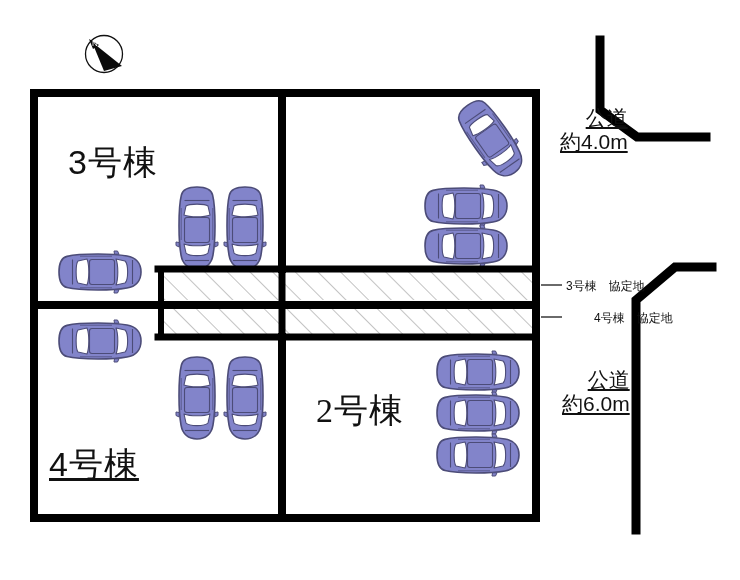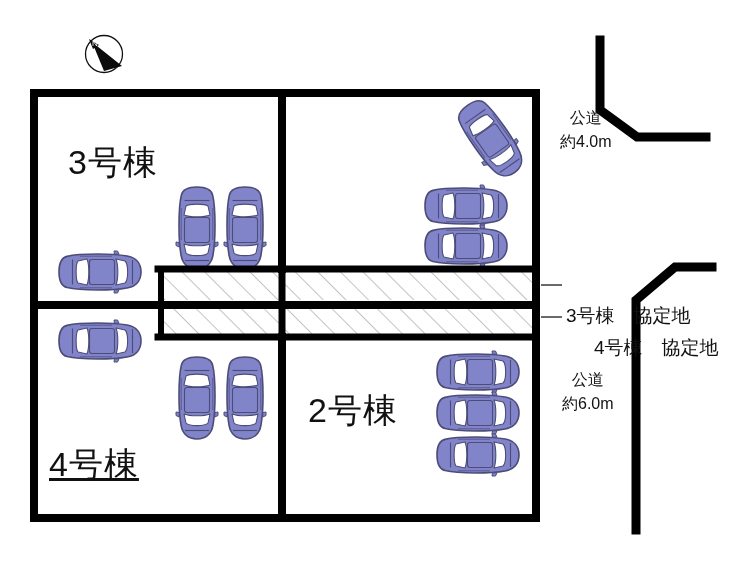--- a/index.html
+++ b/index.html
@@ -5,22 +5,22 @@
   html,body{margin:0;padding:0;background:#ffffff;}
   body{
     width:740px;height:580px;overflow:hidden;
     font-family:"Liberation Sans","DejaVu Sans",sans-serif;
     color:#000;position:relative;
   }
   #stage{position:absolute;left:0;top:0;width:740px;height:580px;}
   svg#plan{position:absolute;left:0;top:0;width:740px;height:580px;}
   .lbl{position:absolute;white-space:nowrap;font-weight:400;color:#111;}
   .bldg-label{font-size:34px;letter-spacing:1px;}
-  .road-label{font-size:16px;line-height:24px;text-align:center;}
-  .plot-label{font-size:19px;line-height:24px;white-space:pre;margin-top:30px;}
+  .road-label{font-size:21px;line-height:24px;text-align:right;text-decoration:underline;}
+  .plot-label{font-size:12px;line-height:24px;white-space:pre;}
 </style>
 </head>
 <body>
 
 <div id="stage">
 
   <svg id="plan" viewBox="0 0 740 580">
     <defs>
 
       <pattern id="hatch" width="16" height="16" patternUnits="userSpaceOnUse" patternTransform="rotate(-45)">
@@ -114,21 +114,21 @@
       <path d="M89,39 L99,45 L93,49 Z" fill="#0b0b0b"></path>
       <text x="95" y="46" font-size="8" font-family="Liberation Sans, sans-serif" fill="#ffffff" text-anchor="middle">N</text>
     </g>
   </svg>
 
   <div class="lbl bldg-label" style="left:68px;top:140px;">3号棟</div>
 
 
   <div class="lbl bldg-label" style="left:49px;top:442px;text-decoration:underline;">4号棟</div>
 
-  <div class="lbl bldg-label" style="left:308px;top:388px;">2号棟</div>
+  <div class="lbl bldg-label" style="left:316px;top:388px;font-family:Liberation Serif, serif;">2号棟</div>
 
   <div class="lbl road-label" style="left:560px;top:106px;">
     <div>公道</div>
     <div>約4.0m</div>
   </div>
 
   <div class="lbl plot-label" style="left:566px;top:274px;">3号棟　協定地</div>
 
   <div class="lbl plot-label" style="left:594px;top:306px;">4号棟　協定地</div>
 

